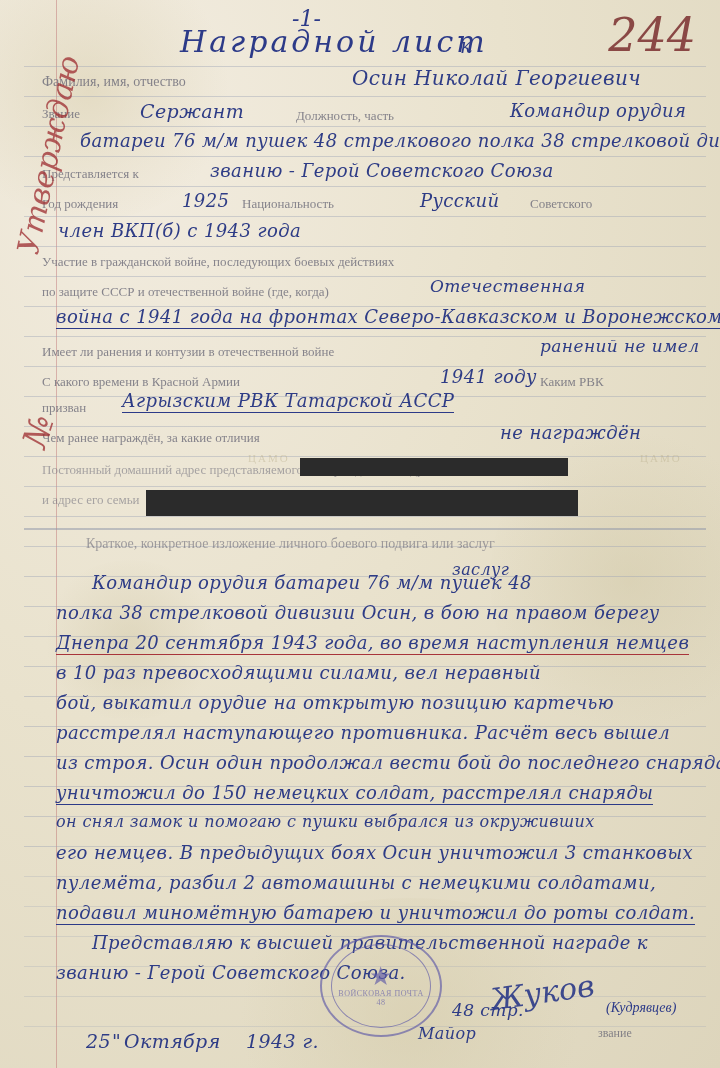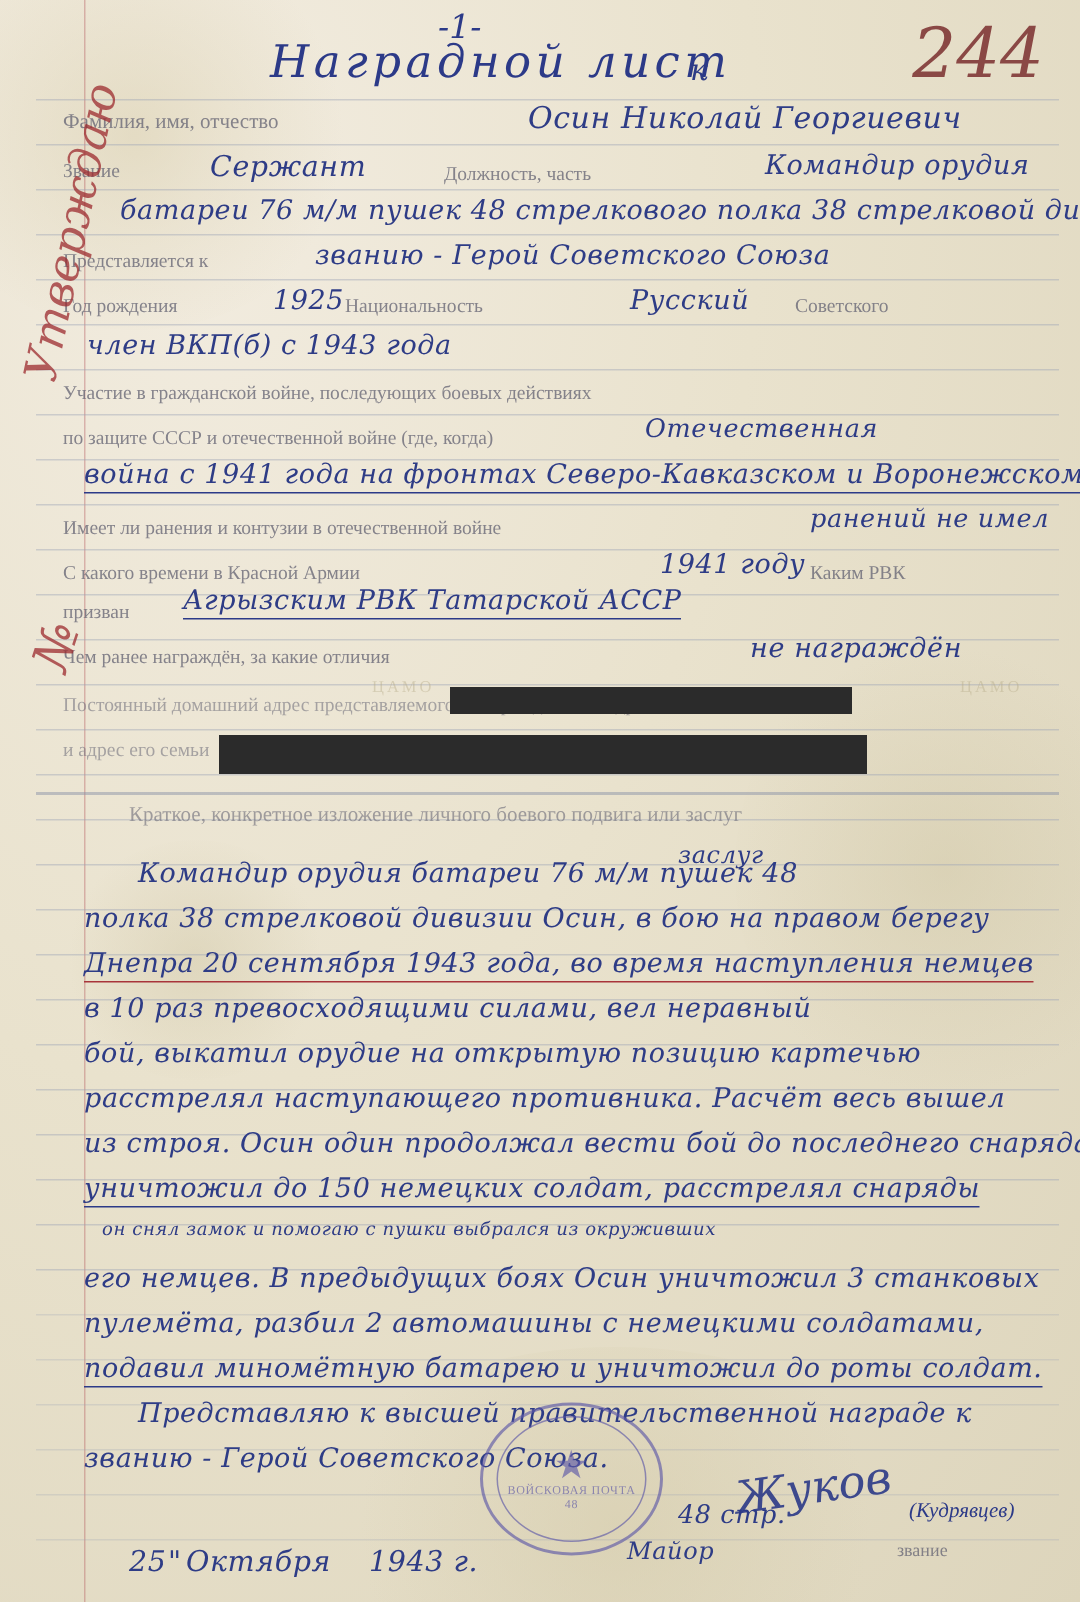--- a/index.html
+++ b/index.html
@@ -170,21 +170,21 @@
   <div class="hw printed" style="left:296px;top:108px;font-size:13px;">Должность, часть</div>
   <div class="hw" style="left:510px;top:100px;font-size:18px;">Командир орудия</div>
   <div class="hw" style="left:80px;top:130px;font-size:18px;">батареи 76 м/м пушек 48 стрелкового полка 38 стрелковой дивизии</div>
   <div class="hw" style="left:42px;top:130px;font-size:0px;">Командир орудия батареи 76 м/м пушек 48 стрелкового полка 38 стрелковой дивизии</div>
 
   <div class="hw printed" style="left:42px;top:166px;font-size:13px;">Представляется к</div>
   <div class="hw" style="left:210px;top:160px;font-size:18px;">званию - Герой Советского Союза</div>
 
   <div class="hw printed" style="left:42px;top:196px;font-size:13px;">Год рождения</div>
   <div class="hw" style="left:182px;top:190px;font-size:18px;">1925</div>
-  <div class="hw printed" style="left:230px;top:196px;font-size:13px;text-align:center;">Национальность</div>
+  <div class="hw printed" style="left:242px;top:196px;font-size:13px;text-align:center;">Национальность</div>
   <div class="hw" style="left:420px;top:190px;font-size:18px;">Русский</div>
   <div class="hw printed" style="left:530px;top:196px;font-size:13px;">Советского</div>
   <div class="hw" style="left:58px;top:220px;font-size:18px;">член ВКП(б) с 1943 года</div>
 
   <div class="hw printed" style="left:42px;top:254px;font-size:13px;">Участие в гражданской войне, последующих боевых действиях</div>
   <div class="hw printed" style="left:42px;top:284px;font-size:13px;">по защите СССР и отечественной войне (где, когда)</div>
   <div class="hw" style="left:430px;top:276px;font-size:17px;">Отечественная</div>
   <div class="hw underline" style="left:56px;top:306px;font-size:18px;">война с 1941 года на фронтах Северо-Кавказском и Воронежском</div>
   <div class="hw" style="left:0;top:0;font-size:0;">Отечественная война с 1941 года на фронтах Северо-Кавказском и Воронежском</div>
 
@@ -212,21 +212,21 @@
   <div class="hw" style="left:452px;top:560px;font-size:16px;">заслуг</div>
 
   <div class="hw" style="left:92px;top:572px;font-size:18px;">Командир орудия батареи 76 м/м пушек 48</div>
   <div class="hw" style="left:56px;top:602px;font-size:18px;">полка 38 стрелковой дивизии Осин, в бою на правом берегу</div>
   <div class="hw u-red" style="left:56px;top:632px;font-size:18px;">Днепра 20 сентября 1943 года, во время наступления немцев</div>
   <div class="hw" style="left:56px;top:662px;font-size:18px;">в 10 раз превосходящими силами, вел неравный</div>
   <div class="hw" style="left:56px;top:692px;font-size:18px;">бой, выкатил орудие на открытую позицию картечью</div>
   <div class="hw" style="left:56px;top:722px;font-size:18px;text-align:center;">расстрелял наступающего противника. Расчёт весь вышел</div>
   <div class="hw" style="left:56px;top:752px;font-size:18px;">из строя. Осин один продолжал вести бой до последнего снаряда,</div>
   <div class="hw underline" style="left:56px;top:782px;font-size:18px;">уничтожил до 150 немецких солдат, расстрелял снаряды</div>
-  <div class="hw" style="left:56px;top:812px;font-size:12px;padding-left:12px;">он снял замок и помогаю с пушки выбрался из окруживших</div>
+  <div class="hw" style="left:56px;top:812px;font-size:16px;">он снял замок и помогаю с пушки выбрался из окруживших</div>
   <div class="hw" style="left:56px;top:842px;font-size:18px;">его немцев. В предыдущих боях Осин уничтожил 3 станковых</div>
   <div class="hw" style="left:56px;top:872px;font-size:18px;">пулемёта, разбил 2 автомашины с немецкими солдатами,</div>
   <div class="hw underline" style="left:56px;top:902px;font-size:18px;">подавил миномётную батарею и уничтожил до роты солдат.</div>
   <div class="hw" style="left:92px;top:932px;font-size:18px;">Представляю к высшей правительственной награде к</div>
   <div class="hw" style="left:56px;top:962px;font-size:18px;">званию - Герой Советского Союза.</div>
 
   <div class="scrawl" style="left:10px;top:250px;font-size:30px;transform:rotate(-78deg);transform-origin:left top;">Утверждаю</div>
   <div class="scrawl" style="left:14px;top:440px;font-size:34px;transform:rotate(-72deg);transform-origin:left top;">№</div>
 
   <div class="wm" style="left:248px;top:452px;">ЦАМО</div>

